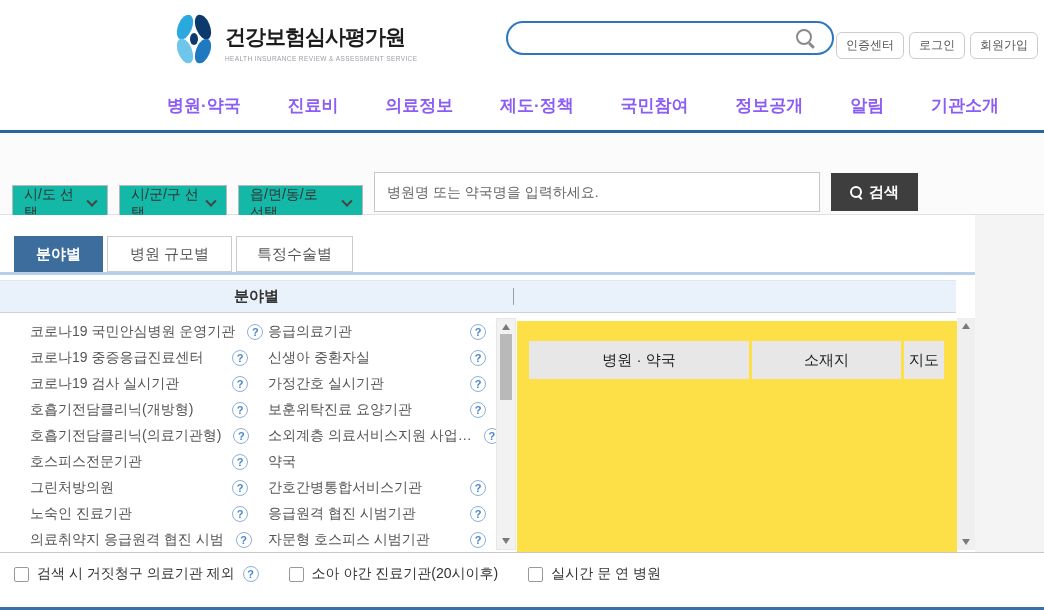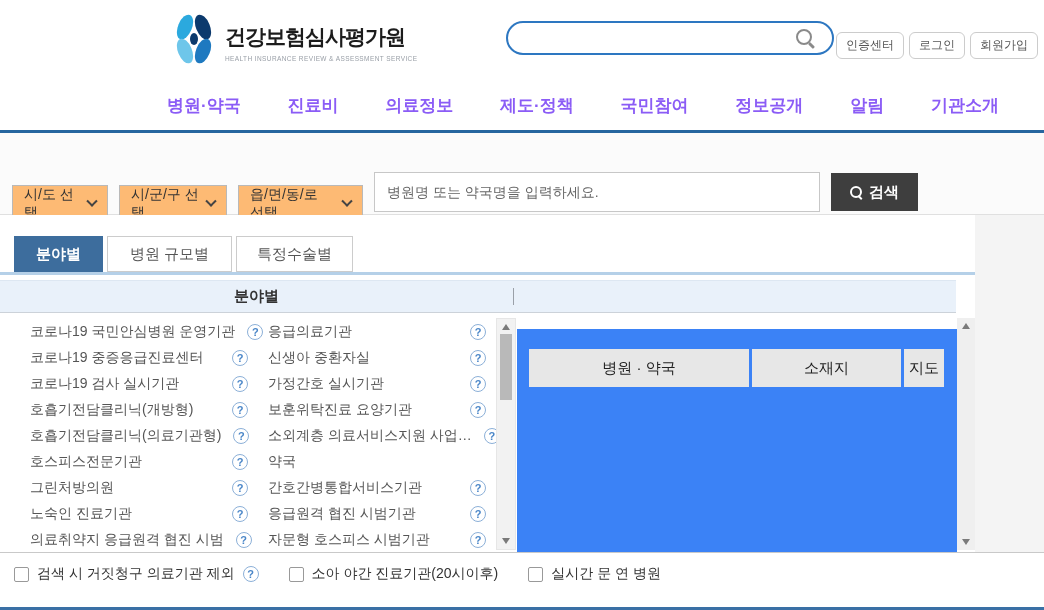--- a/index.html
+++ b/index.html
@@ -23,21 +23,21 @@
   .util button { border:1px solid #ccc; background:#fff; border-radius:6px; font-size:12px; color:#555; padding:4px 9px; cursor:pointer; white-space:nowrap; }
 
   
   .navbar { position:absolute; left:0; top:80px; width:1044px; height:53px; background:#fff; border-bottom:3px solid #26669f; }
   .nav-items { display:flex; justify-content:space-between; align-items:center; height:100%; margin:0 45px 0 167px; }
   .nav-item { font-size:17px; font-weight:bold; color:#8b5cf6; cursor:pointer; white-space:nowrap; }
 
   
   .filter-band { position:absolute; left:0; top:133px; width:1044px; height:82px; background:#fbfbfb; border-bottom:1px solid #e0e0e0; }
   .filter-row { position:absolute; left:12px; top:28px; display:flex; gap:11px; align-items:center; }
-  .select { height:38px; border:1px solid #b9b9b9; background:#fdba74; display:flex; align-items:center; justify-content:space-between; padding:0 11px; font-size:14px; color:#333; cursor:pointer;margin-top:24px; }
+  .select { height:38px; border:1px solid #b9b9b9; background:#14b8a6; display:flex; align-items:center; justify-content:space-between; padding:0 11px; font-size:14px; color:#333; cursor:pointer;margin-top:24px; }
   .sel-1 { width:96px; } .sel-2 { width:108px; } .sel-3 { width:125px; }
   .chev { width:8px; height:8px; border-right:2px solid #444; border-bottom:2px solid #444; transform:rotate(45deg) translate(-2px,-2px); margin-left:8px; flex:none; }
   .keyword { width:446px; height:40px; border:1px solid #c7c7c7; padding:0 12px; font-size:14px; color:#15803d; outline:none; }
   .keyword::placeholder { color:#666; }
   .search-btn { width:87px; height:38px; background:#3e3e3e; color:#fff; border:none; font-size:15px; font-weight:bold; display:flex; align-items:center; justify-content:center; gap:6px; cursor:pointer; }
   .mag-w { position:relative; width:13px; height:13px; flex:none; }
   .mag-w::before { content:""; position:absolute; left:0; top:0; width:8px; height:8px; border:2px solid #fff; border-radius:50%; }
   .mag-w::after { content:""; position:absolute; left:9px; top:9px; width:2px; height:5px; background:#fff; transform:rotate(-45deg); }
 
   
@@ -61,21 +61,21 @@
   .cat-item { height:26px; display:flex; align-items:center; justify-content:space-between; font-size:14px; color:#555; cursor:pointer; white-space:nowrap;gap:12px; }
   .help-icon { width:16px; height:16px; border:1px solid #8cb0d8; border-radius:50%; color:#4a86c8; font-size:11px; font-weight:bold; display:flex; align-items:center; justify-content:center; flex:none; cursor:pointer; }
   .help-icon::before { content:"?"; }
 
   .mid-scrollbar { position:absolute; left:496px; top:5px; width:20px; height:232px; background:#f2f2f2; border:1px solid #e6e6e6; }
   .sb-thumb { position:absolute; left:3px; top:15px; width:12px; height:66px; background:#b9b9b9; }
   .sb-up, .sb-dn { position:absolute; left:5px; width:0; height:0; cursor:pointer; }
   .sb-up { top:5px; border-left:4px solid transparent; border-right:4px solid transparent; border-bottom:6px solid #7a7a7a; }
   .sb-dn { bottom:5px; border-left:4px solid transparent; border-right:4px solid transparent; border-top:6px solid #7a7a7a; }
 
-  .results { position:absolute; left:517px; top:16px; width:440px; height:239px; background:#3b82f6; }
+  .results { position:absolute; left:517px; top:8px; width:440px; height:239px; background:#fde047; }
   .res-header { position:absolute; left:12px; top:20px; display:flex; gap:3px; }
   .res-cell { background:#e7e7e7; height:38px; display:flex; align-items:center; justify-content:center; font-size:15px; color:#222; }
   .res-c1 { width:220px; } .res-c2 { width:149px; } .res-c3 { width:40px; }
 
   .right-scrollbar { position:absolute; left:957px; top:5px; width:18px; height:232px; background:#efefef; }
 
   
   .footer-band { position:absolute; left:0; top:552px; width:1044px; height:55px; background:#fff; border-top:1px solid #c9c9c9; }
   .fchecks { position:absolute; left:14px; top:12px; display:flex; align-items:center; }
   .fgroup { display:flex; align-items:center; gap:8px; margin-right:30px; font-size:14px; color:#333; white-space:nowrap; }

